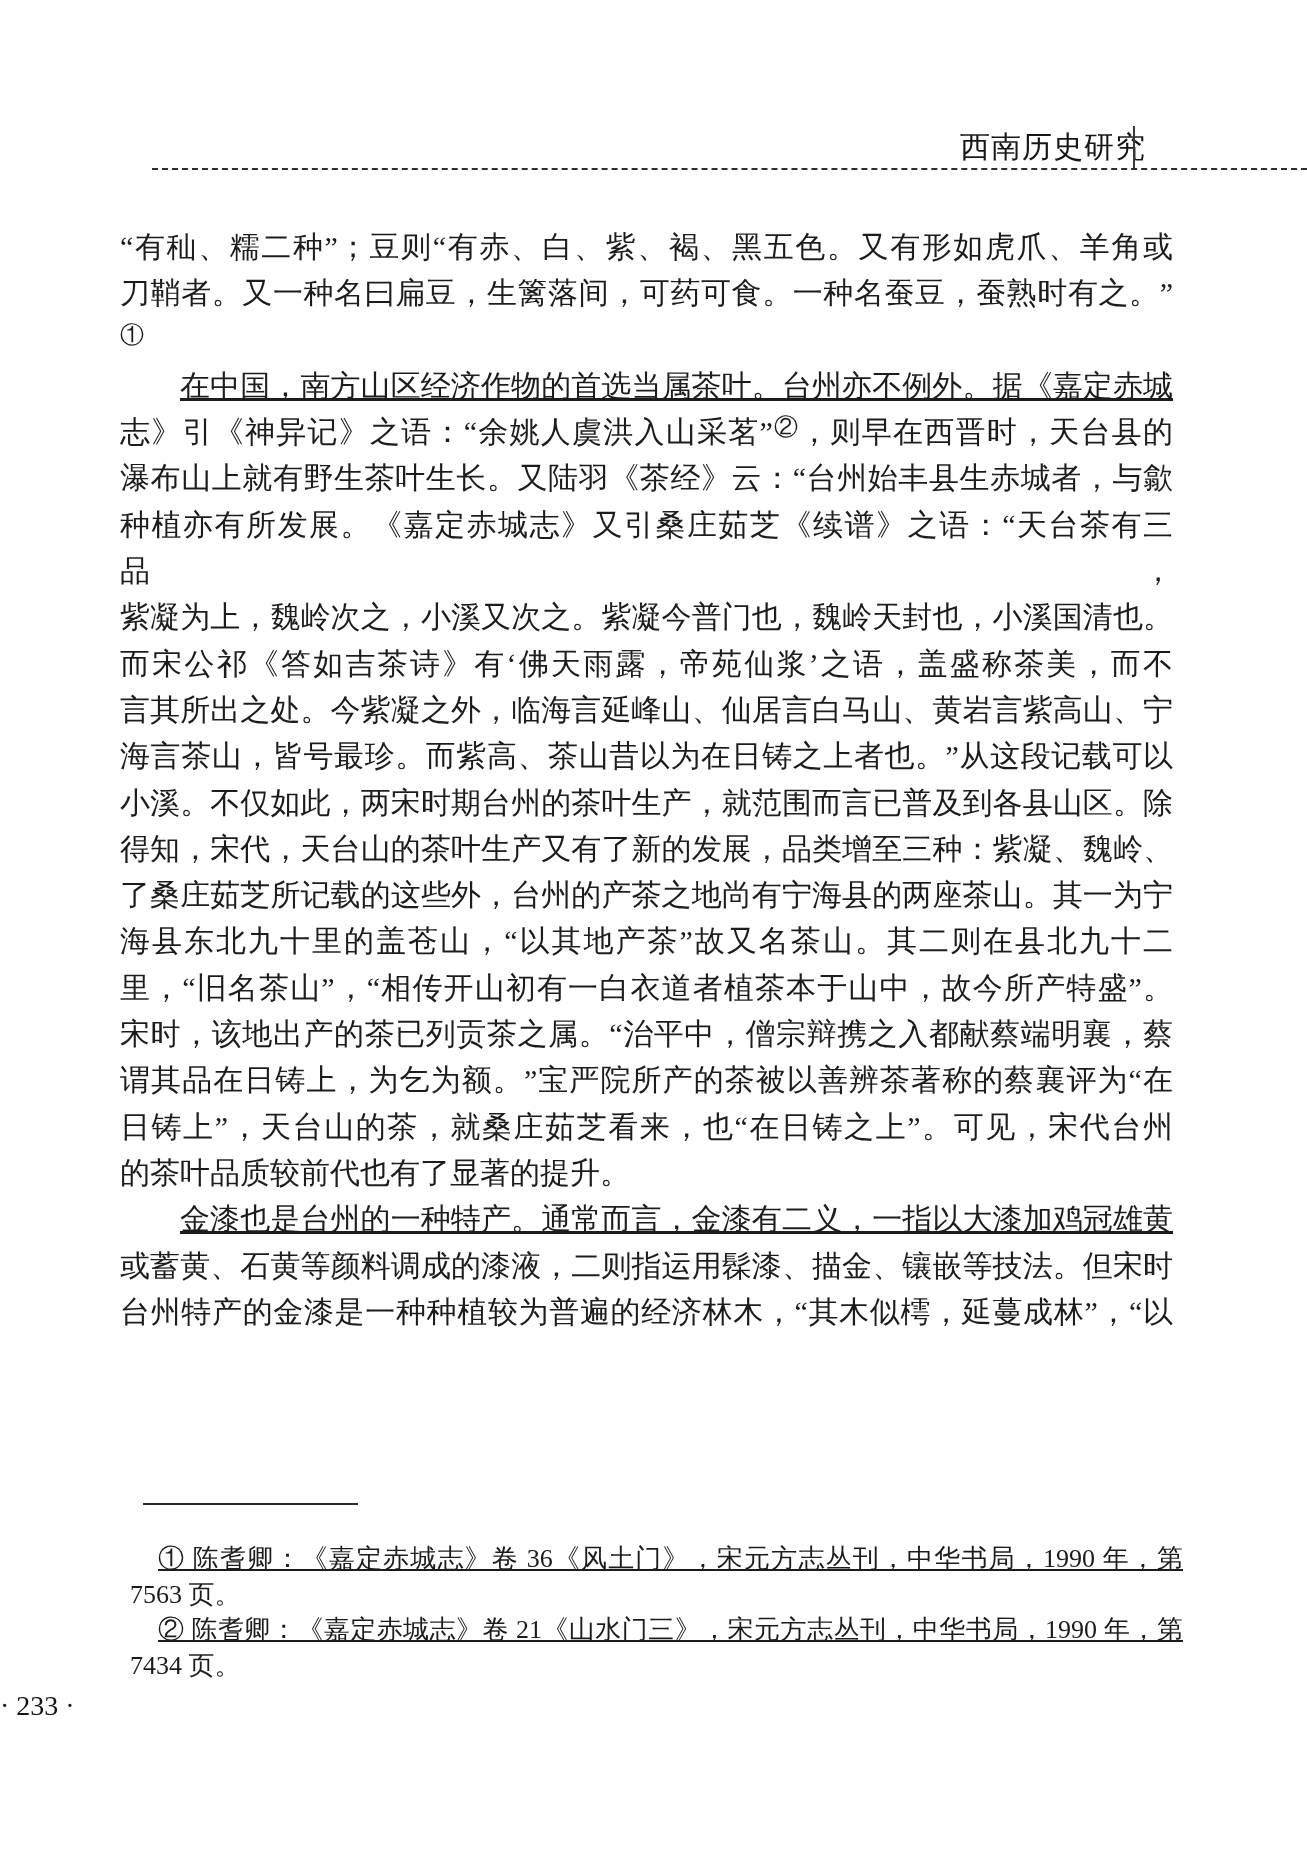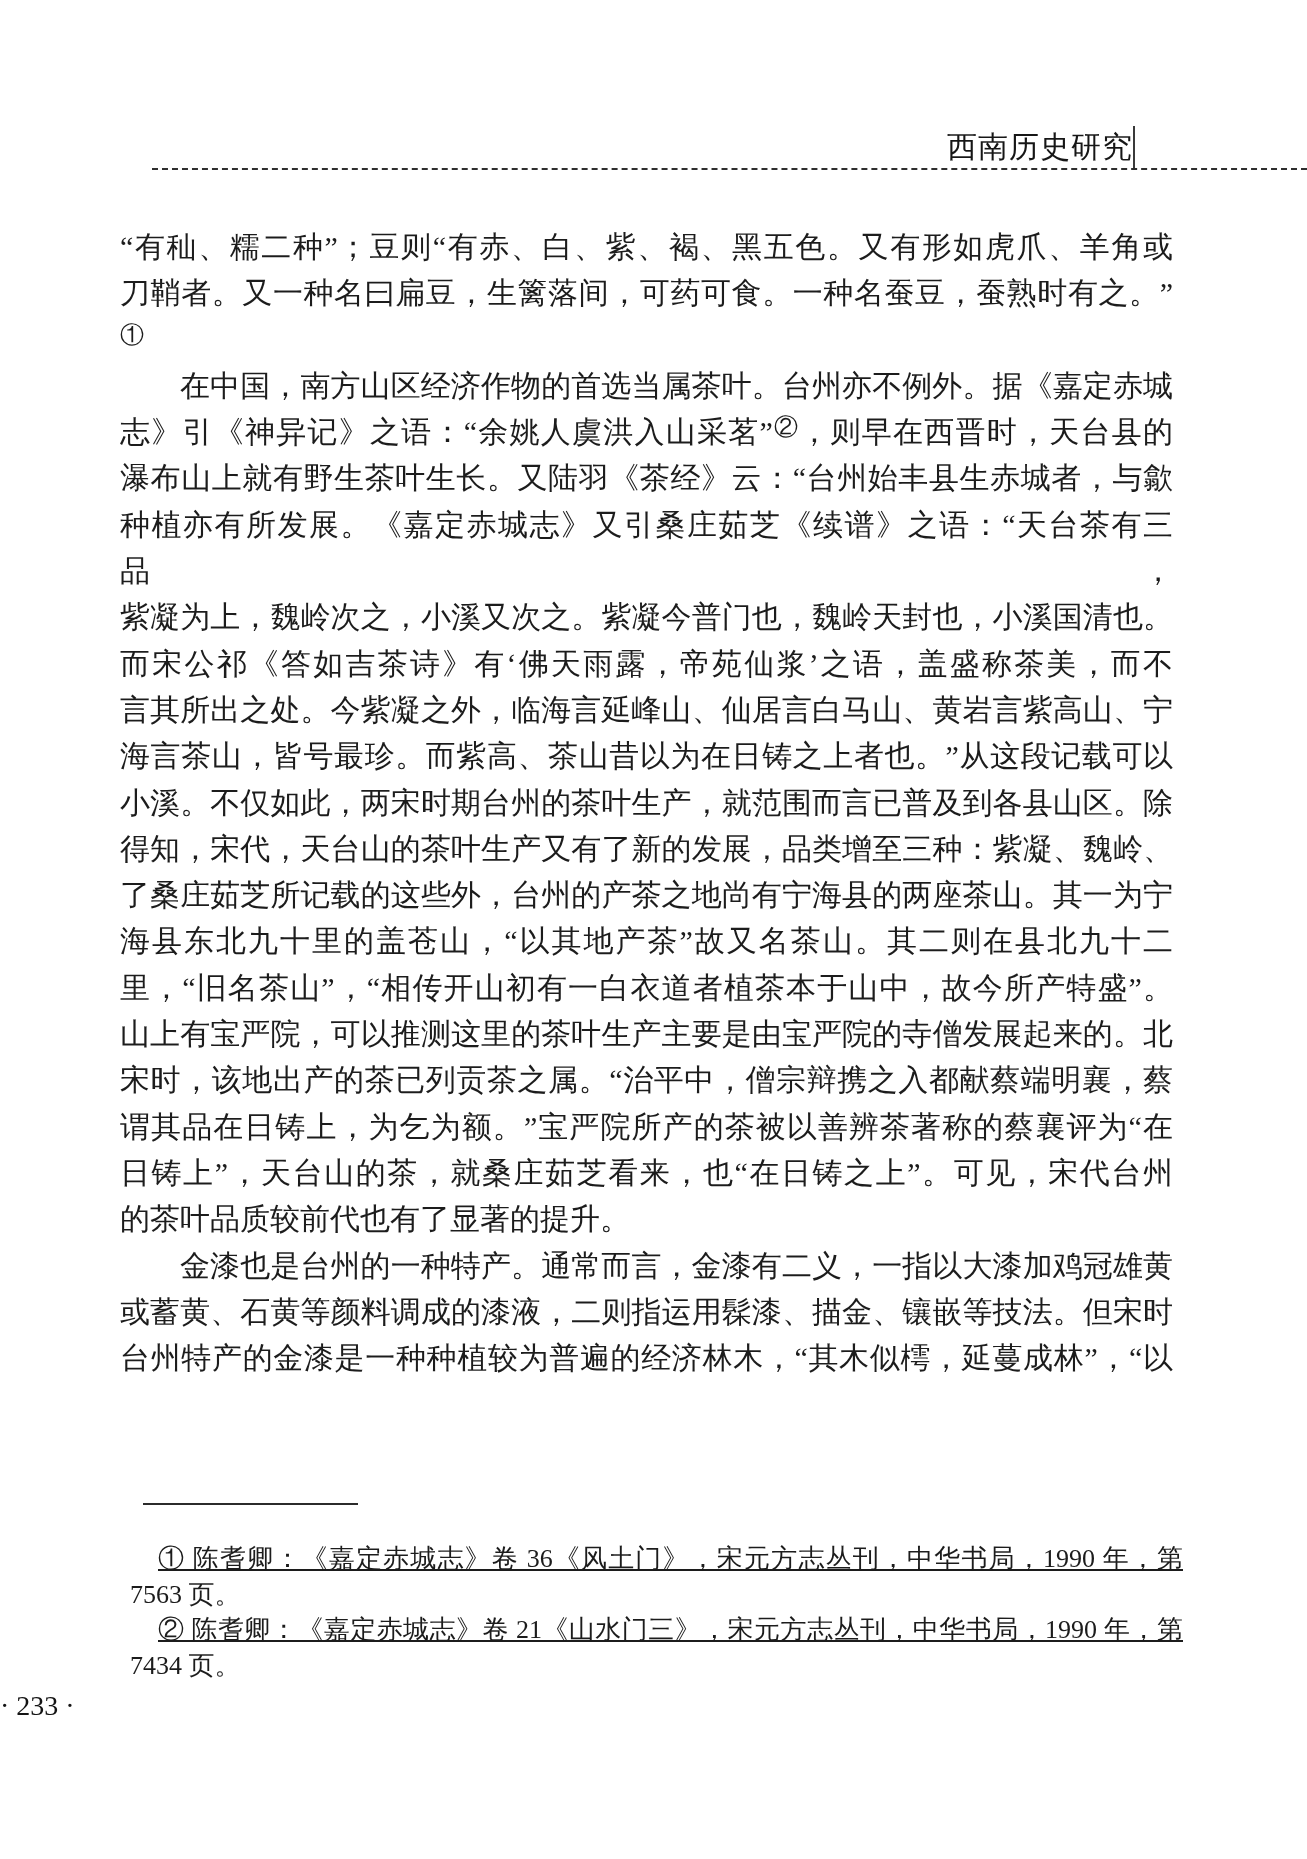--- a/index.html
+++ b/index.html
@@ -8,21 +8,21 @@
     width:1307px;
     height:1859px;
     background:#ffffff;
     font-family:"Liberation Serif","DejaVu Serif",serif;
     color:#1c1c1c;
     overflow:hidden;
   }
   
   .header-title{
     position:absolute;
-    top:131px; left:3px; width:1130px;
+    top:131px; left:16px; width:1130px;
     text-align:right;
     font-size:30px; line-height:32px;
     letter-spacing:1px;
     color:#161616;
   }
   .header-vbar{
     position:absolute;
     top:126px; left:1133px;
     width:2px; height:44px;
     background:#3a3a3a;
@@ -43,20 +43,21 @@
   }
   .bodyline{
     text-align:justify;
     text-align-last:justify;
   }
   .bodyline.no-just{
     text-align-last:left;
   }
   .bodyline.indent{
     text-indent:60px;
+    text-decoration:underline;
   }
   .bodyline sup{
     font-size:24px;
     vertical-align:7px;
     line-height:0;
   }
   
   .footnote-sep{
     position:absolute;
     top:1503px; left:143px;
@@ -109,21 +110,20 @@
     <div class="bodyline">种植亦有所发展。《嘉定赤城志》又引桑庄茹芝《续谱》之语：“天台茶有三品，</div>
     <div class="bodyline">紫凝为上，魏岭次之，小溪又次之。紫凝今普门也，魏岭天封也，小溪国清也。</div>
     <div class="bodyline">而宋公祁《答如吉茶诗》有‘佛天雨露，帝苑仙浆’之语，盖盛称茶美，而不</div>
     <div class="bodyline">言其所出之处。今紫凝之外，临海言延峰山、仙居言白马山、黄岩言紫高山、宁</div>
     <div class="bodyline">海言茶山，皆号最珍。而紫高、茶山昔以为在日铸之上者也。”从这段记载可以</div>
     <div class="bodyline">小溪。不仅如此，两宋时期台州的茶叶生产，就范围而言已普及到各县山区。除</div>
     <div class="bodyline">得知，宋代，天台山的茶叶生产又有了新的发展，品类增至三种：紫凝、魏岭、</div>
     <div class="bodyline">了桑庄茹芝所记载的这些外，台州的产茶之地尚有宁海县的两座茶山。其一为宁</div>
     <div class="bodyline">海县东北九十里的盖苍山，“以其地产茶”故又名茶山。其二则在县北九十二</div>
     <div class="bodyline">里，“旧名茶山”，“相传开山初有一白衣道者植茶本于山中，故今所产特盛”。</div>
-    <div class="bodyline">山上有宝严院，可以推测这里的茶叶生产主要是由宝严院的寺僧发展起来的。北</div>
     <div class="bodyline">宋时，该地出产的茶已列贡茶之属。“治平中，僧宗辩携之入都献蔡端明襄，蔡</div>
     <div class="bodyline">谓其品在日铸上，为乞为额。”宝严院所产的茶被以善辨茶著称的蔡襄评为“在</div>
     <div class="bodyline">日铸上”，天台山的茶，就桑庄茹芝看来，也“在日铸之上”。可见，宋代台州</div>
     <div class="bodyline no-just">的茶叶品质较前代也有了显著的提升。</div>
     <div class="bodyline indent">金漆也是台州的一种特产。通常而言，金漆有二义，一指以大漆加鸡冠雄黄</div>
     <div class="bodyline">或蓄黄、石黄等颜料调成的漆液，二则指运用髹漆、描金、镶嵌等技法。但宋时</div>
     <div class="bodyline">台州特产的金漆是一种种植较为普遍的经济林木，“其木似樗，延蔓成林”，“以</div>
   </div>
 
   <div class="footnote-sep"></div>

